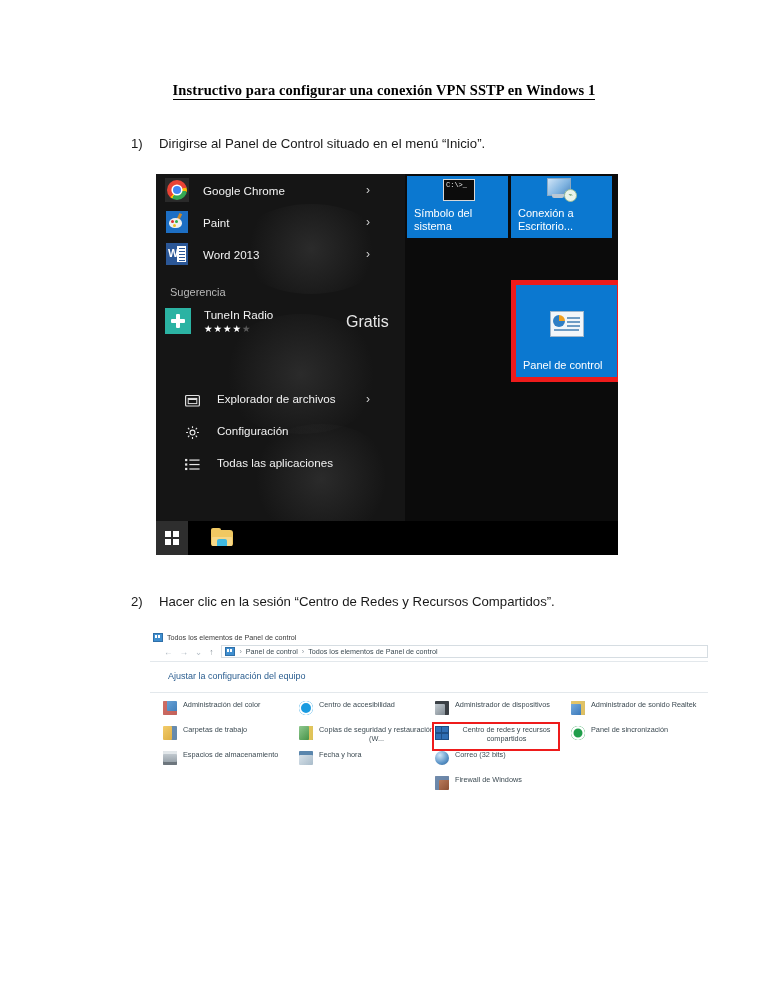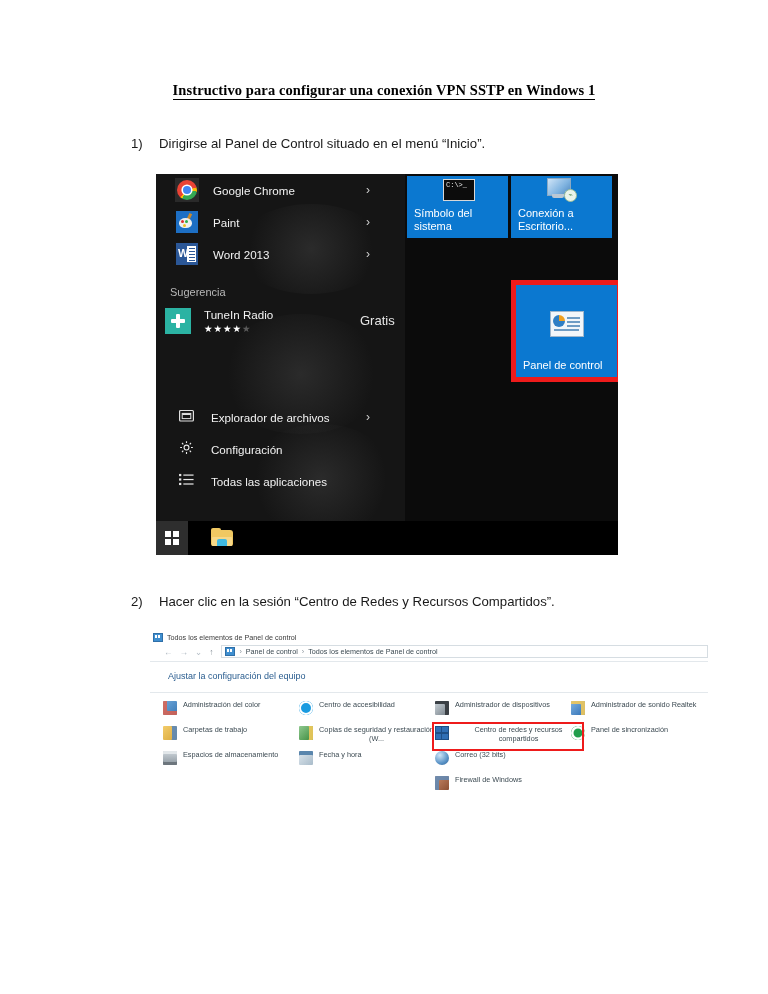--- a/index.html
+++ b/index.html
@@ -89,21 +89,21 @@
     height: 100%;
     background: #0b0b0b;
   }
 
   .sm-applist { position: absolute; left: 0; top: 0; width: 249px; }
   .sm-app {
     position: relative;
     height: 32px;
     display: flex;
     align-items: center;
-    padding-left: 19px;
+    padding-left: 9px;
   }
   .sm-app .ico {
     width: 24px; height: 24px;
     flex: 0 0 24px;
     display: flex; align-items: center; justify-content: center;
     position: relative;
   }
   .sm-app .lbl {
     margin-left: 14px;
     font-size: 11.6px;
@@ -237,32 +237,32 @@
     margin: -7px 0 0 -2px;
     background: #fff;
     border-radius: 1px;
   }
   .sm-sug .sinfo { margin-left: 13px; }
   .sm-sug .sname { font-size: 11.6px; color: #f2f2f2; }
   .sm-sug .stars { margin-top: 2px; font-size: 9.5px; letter-spacing: 1px; color: #ffffff; }
   .sm-sug .stars .dim { color: #5a5a5a; }
   .sm-sug .price {
     position: absolute;
-    left: 195px; top: 9px;
-    font-size: 13px;
+    left: 181px; top: 9px;
+    font-size: 16px;
     color: #e6e6e6;
   }
 
   .sm-sys { position: absolute; left: 0; top: 218px; width: 249px; }
   .sm-sysitem {
     position: relative;
     height: 32px;
     display: flex;
-    align-items: flex-end;
-    padding-left: 22px;
+    align-items: flex-start;
+    padding-left: 28px;
   }
   .sm-sysitem .sico {
     width: 17px; height: 17px;
     flex: 0 0 17px;
     display: flex; align-items: center; justify-content: center;
     color: #e8e8e8;
   }
   .sm-sysitem .slbl { margin-left: 16px; font-size: 11.6px; color: #f2f2f2; }
   .sm-sysitem .chev { position: absolute; right: 35px; color: #cfcfcf; font-size: 12px; }
 
@@ -513,21 +513,21 @@
   .cp-item .clbl {
     margin-left: 5px;
     font-size: 7.3px;
     line-height: 9px;
     color: #3c4a52;
     padding-top: 1px;
   }
   .cp-item.highlight {
     outline: 2.5px solid #ee1b1b;
     outline-offset: 0px;
-    width: 148px;
+    width: 124px;
     z-index: 3;
   }
 
   
   .ci { position: absolute; inset: 1px; border-radius: 1px; }
   .ci-color   { background: linear-gradient(135deg,#6fa8dc 0%,#3b7ab5 100%); box-shadow: inset 4px -4px 0 rgba(240,90,60,.75); }
   .ci-folderwork { background: linear-gradient(135deg,#f3cc6a 0%,#d8a83c 100%); box-shadow: inset -5px 0 0 rgba(80,130,190,.85); }
   .ci-remoteapp { background: linear-gradient(135deg,#9dc3e6 0%,#33679f 100%); box-shadow: inset 0 -5px 0 rgba(90,90,90,.5); }
   .ci-storage { background: linear-gradient(180deg,#cfd6dc 0%,#8b969e 100%); box-shadow: inset 0 -3px 0 #6d767d, inset 0 3px 0 #e2e7ea; }
   .ci-cred { background: linear-gradient(135deg,#e8c77a 0%,#b88f33 100%); border-radius: 2px; box-shadow: inset 3px 3px 0 rgba(255,255,255,.4); }

